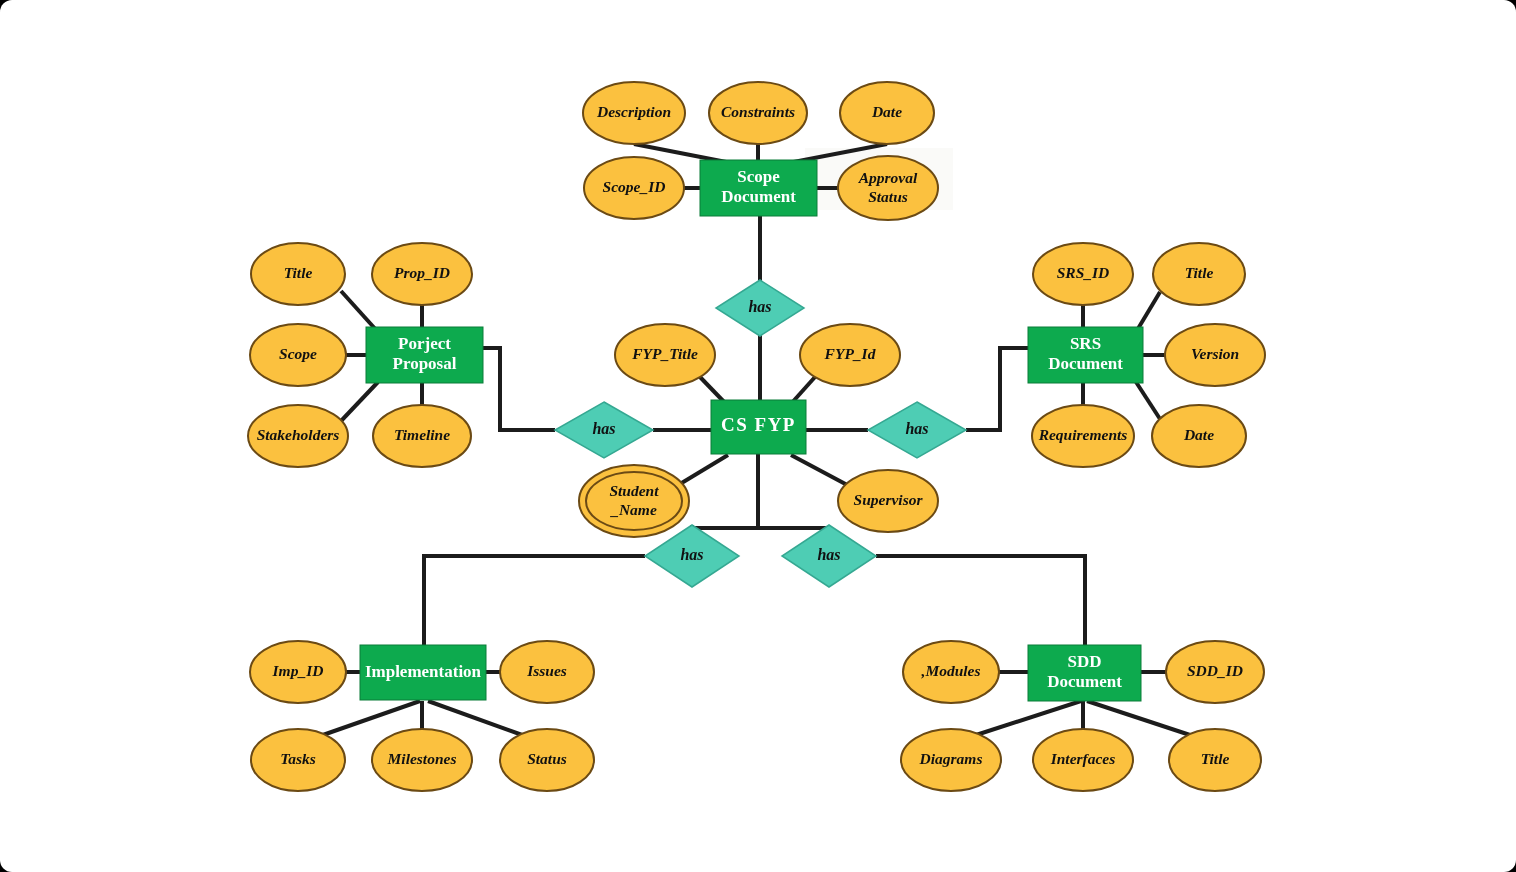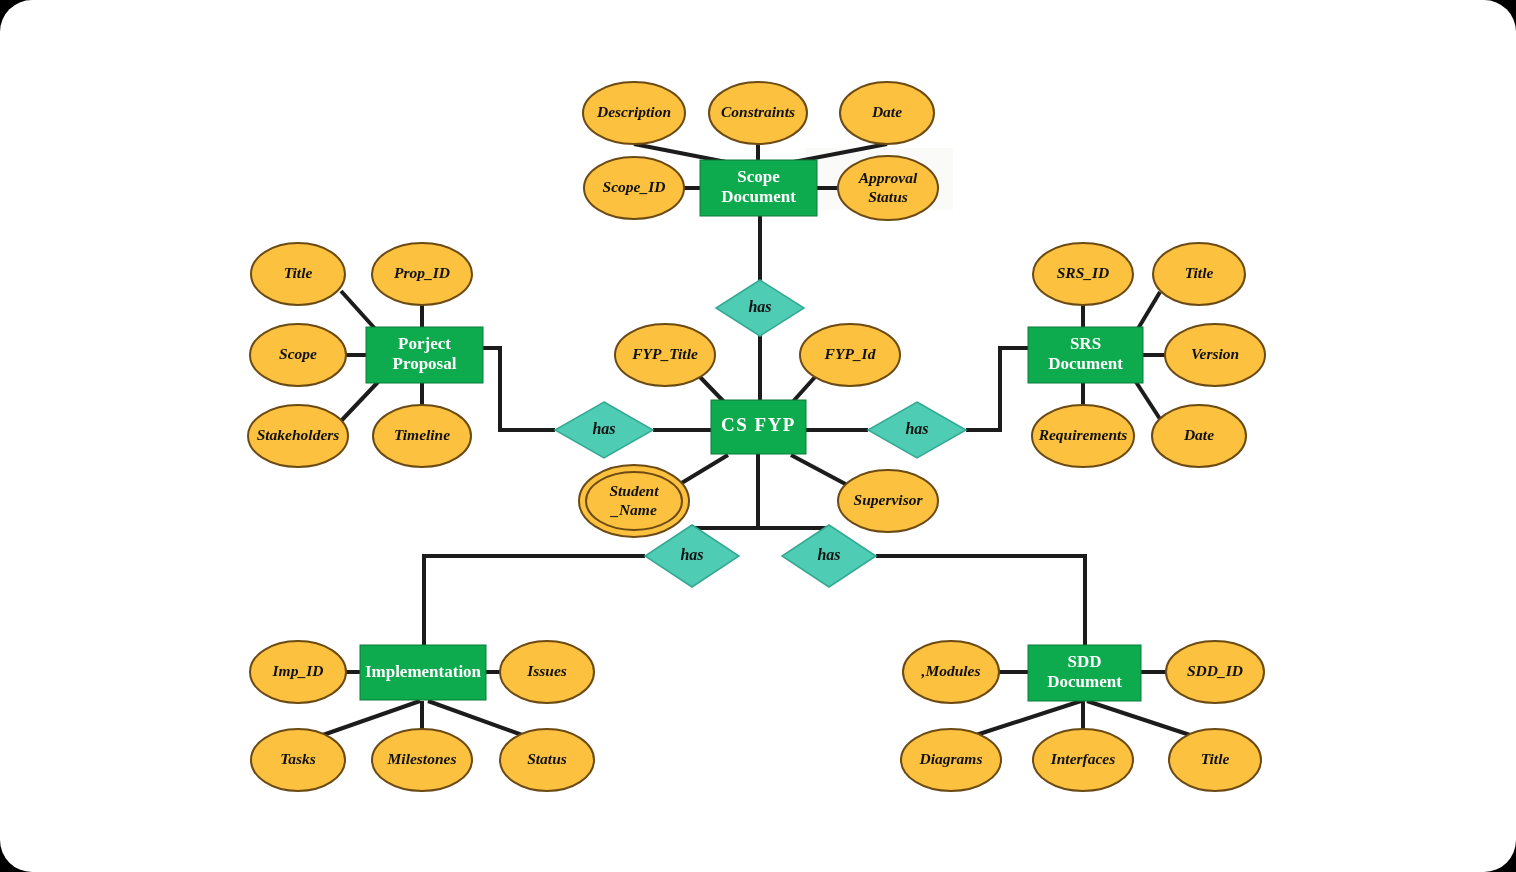--- a/index.html
+++ b/index.html
@@ -15,21 +15,21 @@
     background: #000000;
     overflow: hidden;
   }
   #diagram-surface {
     position: absolute;
     left: 0;
     top: 0;
     width: 1516px;
     height: 872px;
     background: #ffffff;
-    border-radius: 32px;
+    border-radius: 12px;
     overflow: hidden;
   }
   svg#er-svg {
     display: block;
     width: 1516px;
     height: 872px;
   }
   .edge {
     stroke: #1c1c1c;
     stroke-width: 4;

